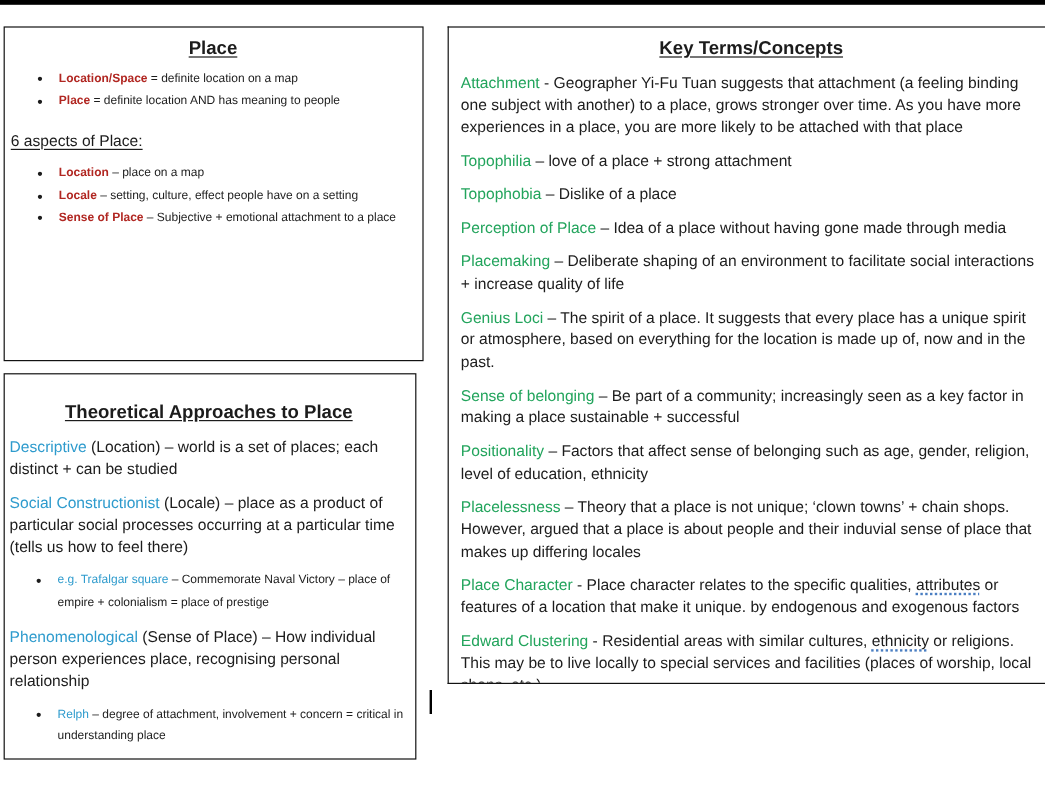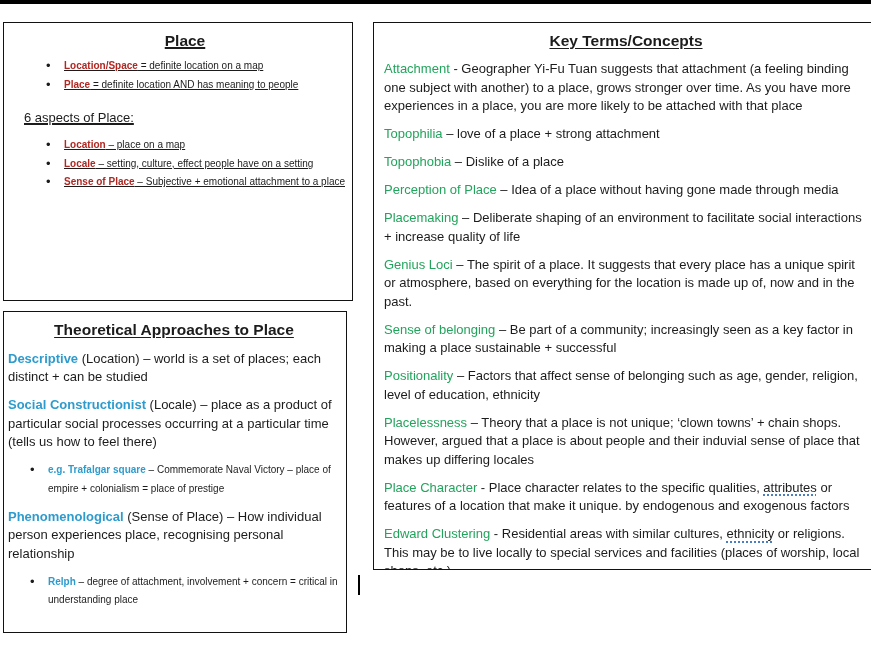--- a/index.html
+++ b/index.html
@@ -14,43 +14,43 @@
   html,body{margin:0;padding:0;}
   body{
     width:871px;height:654px;overflow:hidden;background:#ffffff;position:relative;
     font-family:"Liberation Sans", sans-serif;color:var(--ink);
   }
   .topbar{position:absolute;left:0;top:0;width:871px;height:4px;background:#000;}
   .box{
     position:absolute;border:1.5px solid var(--border);background:#fff;
     box-sizing:border-box;overflow:hidden;
   }
-  #box-place{left:3px;top:22px;width:350px;height:279px;padding:6px 6px 0 20px;text-decoration:underline;}
-  #box-theory{left:3px;top:311px;width:344px;height:322px;padding:6px 6px 0 4px;}
+  #box-place{left:3px;top:22px;width:350px;height:279px;padding:6px 6px 0 5px;}
+  #box-theory{left:3px;top:311px;width:344px;height:322px;padding:20px 6px 0 4px;}
   #box-terms{left:373px;top:22px;width:507px;height:548px;padding:6px 12px 0 10px;border-right:none;}
   .box-title{
     text-align:center;font-weight:bold;font-size:15.5px;line-height:20px;
     text-decoration:underline;text-underline-offset:2px;margin:2px 0 6px 0;
   }
   .para{font-size:13px;line-height:18.5px;margin:9.5px 0;}
   #box-terms .para{margin:9px 0 9.5px 0;}
   .bullets{margin:5px 0 4px 0;}
   .bullet-item{
     position:relative;font-size:10px;line-height:18.5px;padding-left:40px;
   }
   .bullet-item::before{
     content:"\2022";position:absolute;left:22px;top:0;font-size:13px;color:var(--ink);
   }
   .subheading{
     font-size:13px;line-height:18px;margin:15px 0 9px 0;
     text-decoration:underline;text-underline-offset:2px;
   }
   .seg-red{color:var(--term_red);font-weight:bold;}
   .seg-blue{color:var(--term_blue);font-weight:bold;}
-  .seg-cyan{color:var(--term_cyan);font-weight:bold;text-align:right;}
+  .seg-cyan{color:var(--term_cyan);font-weight:normal;text-align:right;}
   .seg-green{color:var(--term_green);font-weight:normal;}
   .seg-dotted{
     text-decoration-line:underline;text-decoration-style:dotted;
     text-decoration-color:var(--proof_blue);text-decoration-thickness:1.5px;
     text-underline-offset:2.5px;
   }
   .caret{position:absolute;left:358px;top:575px;width:1.5px;height:20px;background:#000;}
 </style>
 </head>
 <body>

